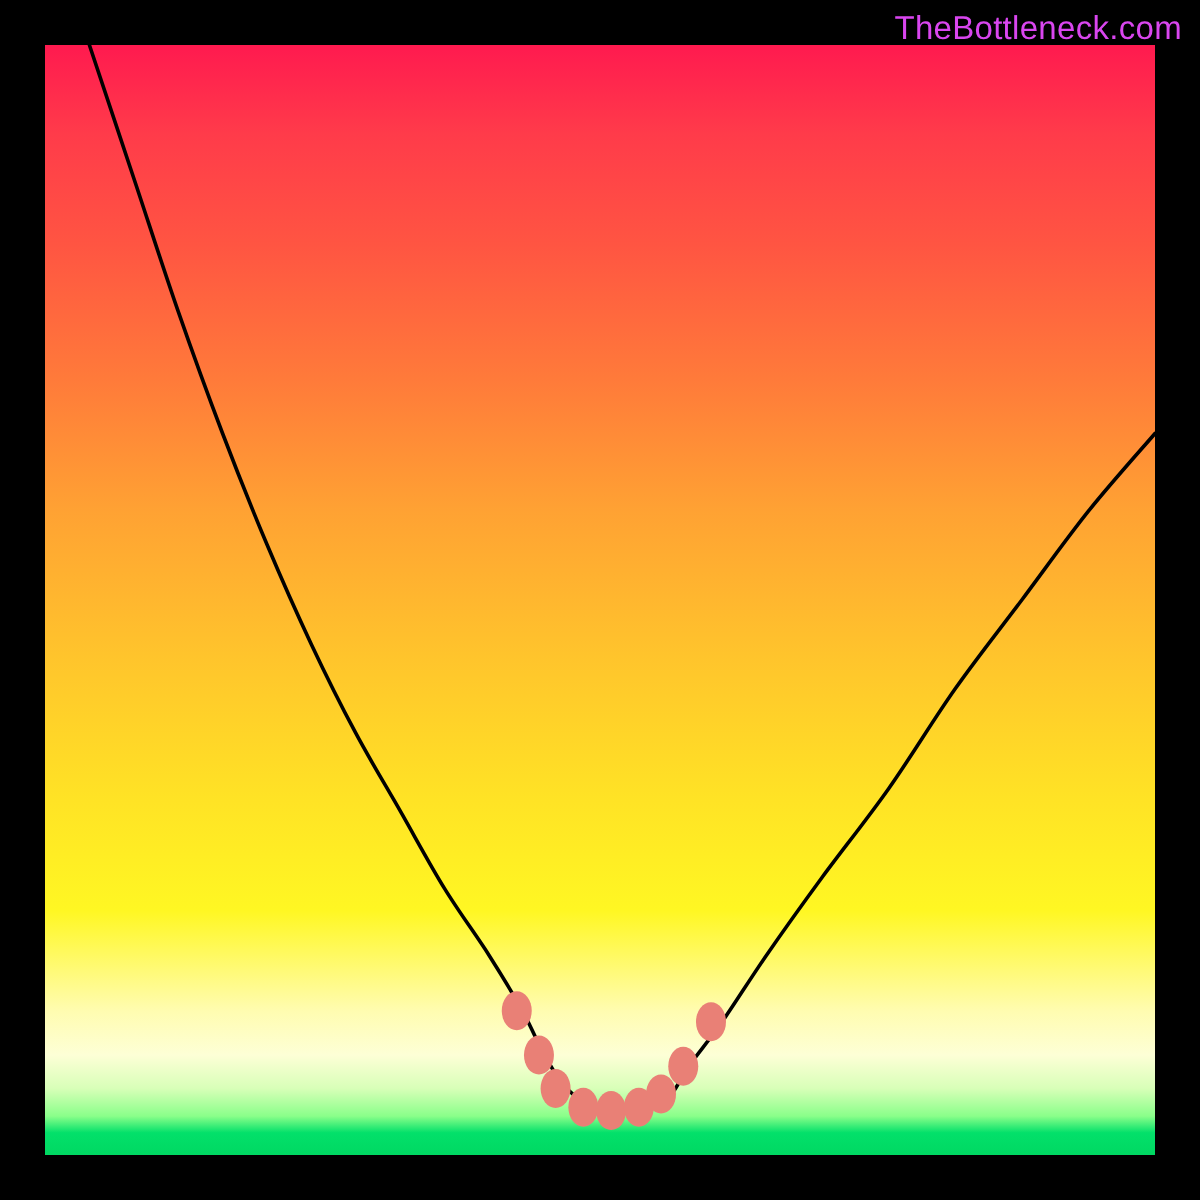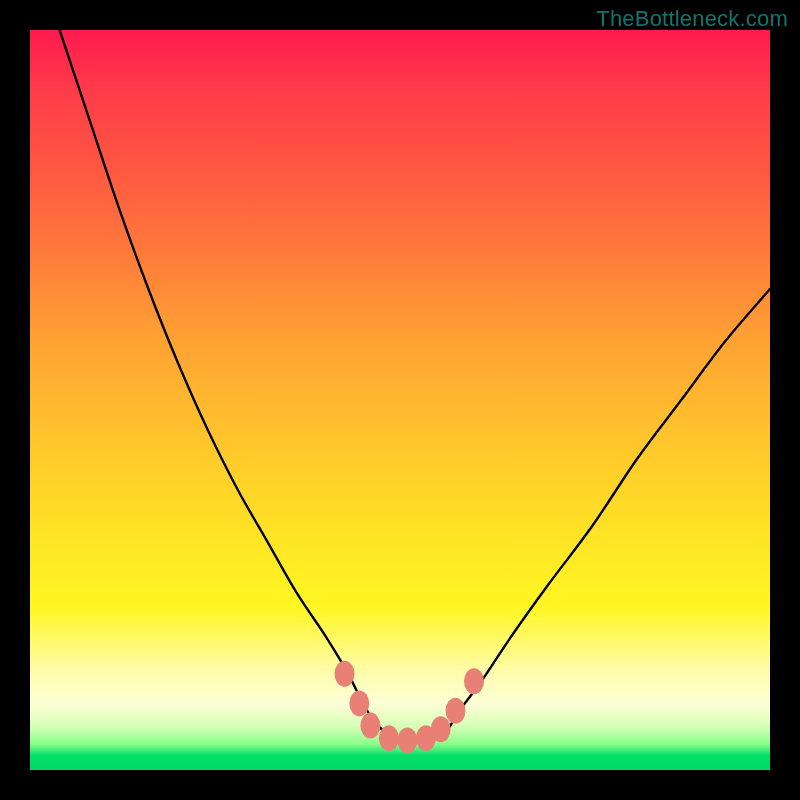--- a/index.html
+++ b/index.html
@@ -40,21 +40,21 @@
        #d8ffb8 94%,
        #8aff8a 96.5%,
        #03e06a 98%,
        #00d862 100%
     );
   }
   .watermark {
     position: absolute;
     top: 6px;
     right: 12px;
-    color: #0f766e;
+    color: #d946ef;
     font-size: 22px;
     letter-spacing: 0.2px;
     user-select: none;
   }
   svg.overlay {
     position: absolute;
     left: 30px;
     top: 30px;
     width: 740px;
     height: 740px;

